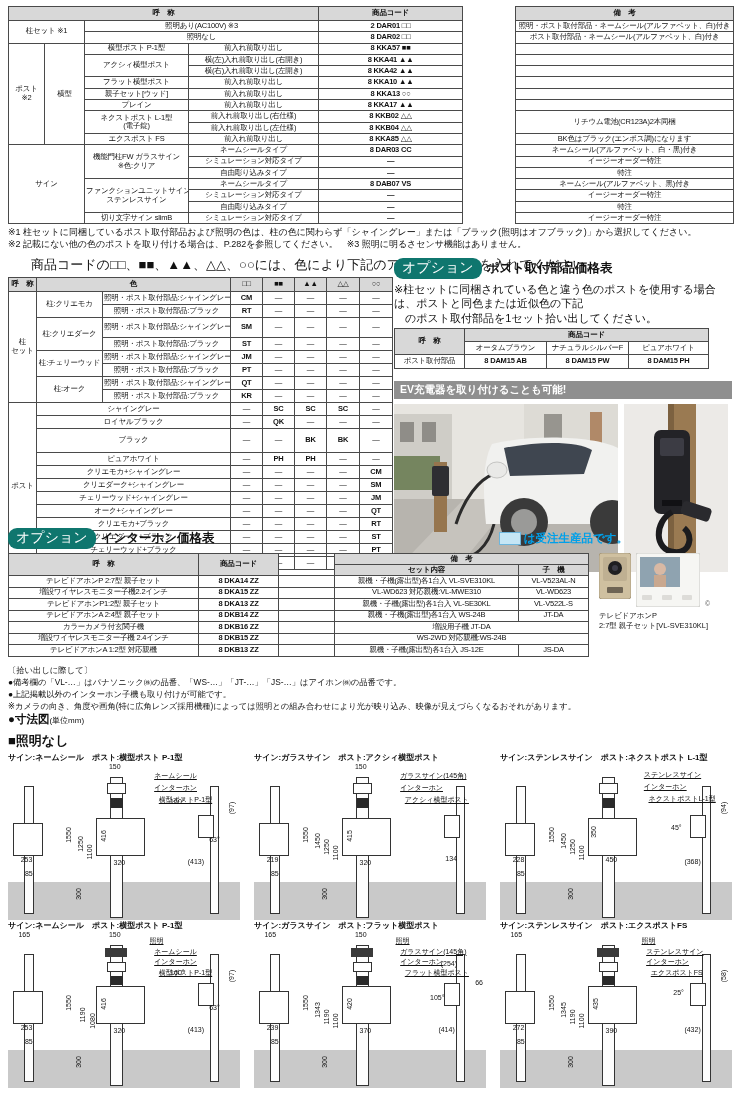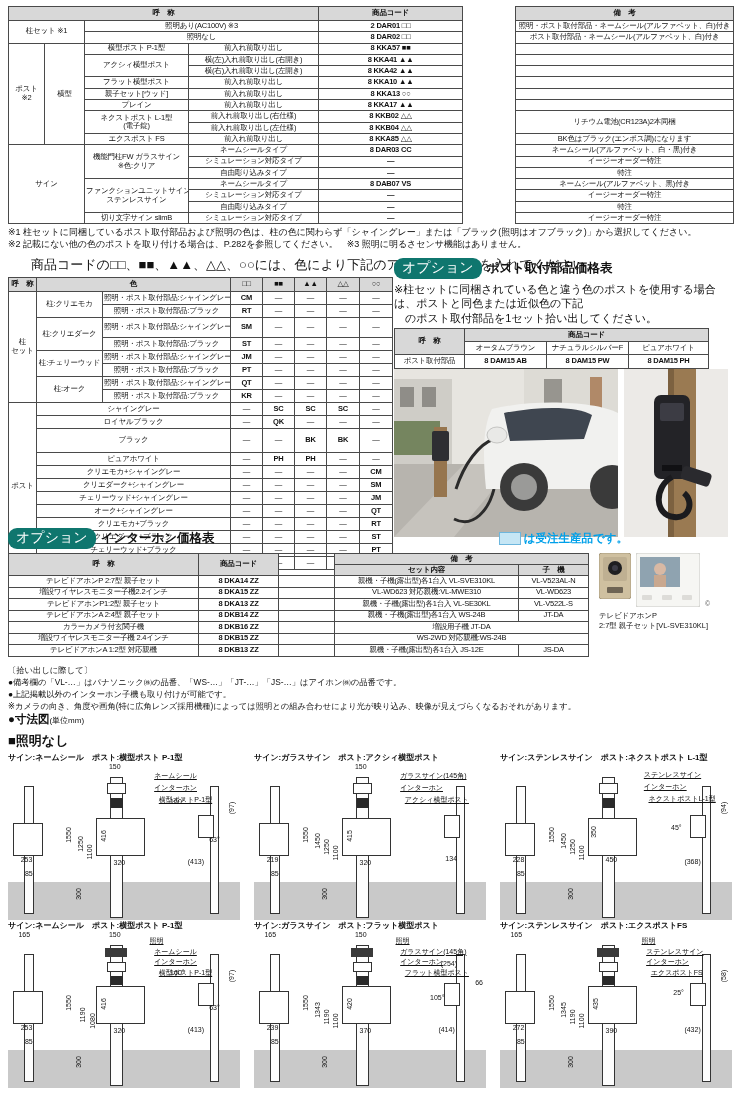--- a/index.html
+++ b/index.html
@@ -473,20 +473,21 @@
             <tr style="height: 14px;">
               <td class="sm">ポスト取付部品</td>
               <td class="code">8 DAM15 AB</td>
               <td class="code">8 DAM15 PW</td>
               <td class="code">8 DAM15 PH</td>
             </tr>
           </tbody>
         </table>
       </div>
 
+    <div class="ev-bar">EV充電器を取り付けることも可能!</div>
     <div class="ev-photos">
       <svg width="224" height="168" viewBox="0 0 224 168">
         <rect width="224" height="168" fill="#e7e5e0"></rect>
         <rect x="0" y="10" width="58" height="85" fill="#cfcdc7"></rect>
         <rect x="6" y="18" width="14" height="20" fill="#8f8d88"></rect>
         <rect x="28" y="18" width="14" height="20" fill="#8f8d88"></rect>
         <rect x="130" y="0" width="94" height="72" fill="#dddbd5"></rect>
         <rect x="150" y="10" width="18" height="26" fill="#97958f"></rect>
         <rect x="196" y="8" width="12" height="40" fill="#b08968"></rect>
         <rect x="0" y="52" width="46" height="34" fill="#75855f"></rect>

